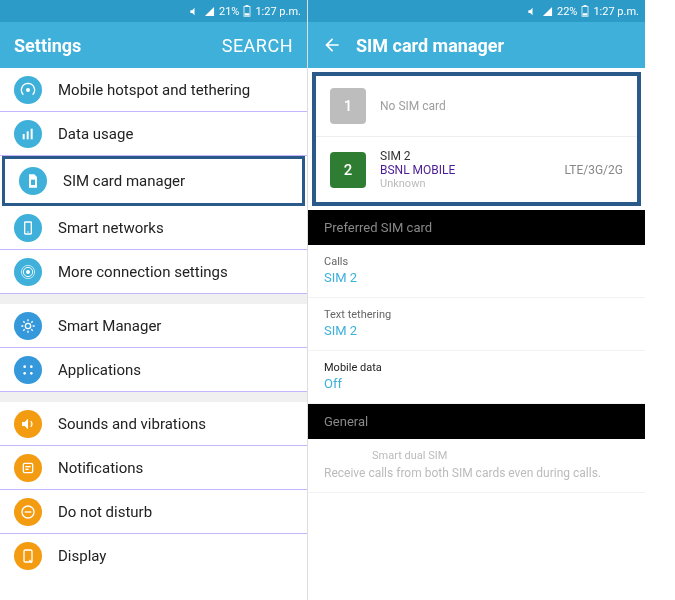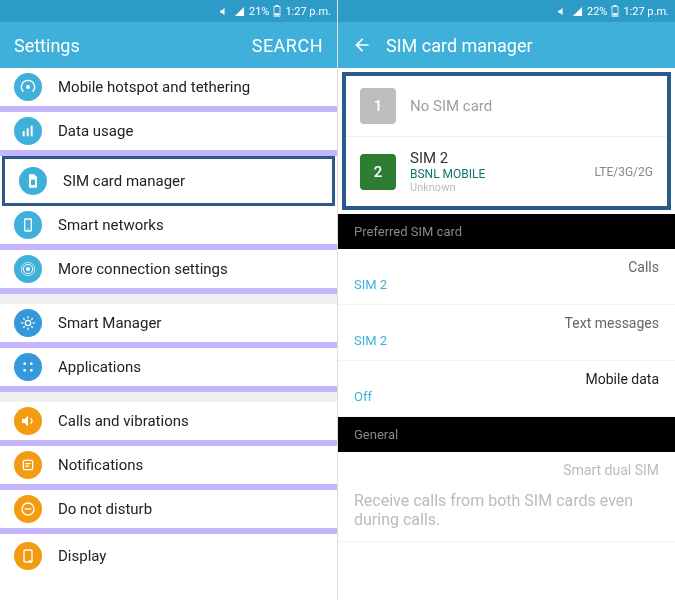--- a/index.html
+++ b/index.html
@@ -10,21 +10,21 @@
     height: 600px;
     display: flex;
     overflow: hidden;
   }
   .phone {
     display: flex;
     flex-direction: column;
     height: 600px;
     position: relative;
   }
-  .phone-left { width: 338px; border-right: 1px solid #ddd; }
+  .phone-left { width: 308px; border-right: 1px solid #ddd; }
   .phone-right { width: 337px; }
 
   
   .status-bar {
     height: 22px;
     background: #2d9bc7;
     color: #fff;
     display: flex;
     align-items: center;
     justify-content: flex-end;
@@ -37,32 +37,32 @@
   
   .app-header {
     height: 46px;
     background: #3eb0da;
     color: #fff;
     display: flex;
     align-items: center;
     padding: 0 14px;
     gap: 14px;
   }
-  .app-header .title { font-size: 18px; font-weight: 400; flex: 1; }
+  .app-header .title { font-size: 18px; font-weight: 700; flex: 1; }
   .app-header .search { font-size: 18px; letter-spacing: 0.5px; }
 
   
   .list { flex: 1; overflow: hidden; background: #fff; }
   .item {
     display: flex;
     align-items: center;
     height: 44px;
     padding: 0 14px;
     gap: 16px;
-    border-bottom: 6px solid #c4b5fd;
+    border-bottom: 1px solid #c4b5fd;
   }
   .item .lbl { font-size: 15px; color: #222; }
   .icon-circle {
     width: 28px; height: 28px; border-radius: 50%;
     display: flex; align-items: center; justify-content: center;
     flex-shrink: 0;
   }
   .icon-circle svg { width: 16px; height: 16px; fill: #fff; }
   .blue   { background: #3eb0da; }
   .bluesolid { background: #3498db; }
@@ -90,41 +90,41 @@
   .sim-row:last-child { border-bottom: none; }
   .sim-badge {
     width: 36px; height: 36px; border-radius: 4px;
     display: flex; align-items: center; justify-content: center;
     color: #fff; font-size: 15px; font-weight: 500;
     flex-shrink: 0;
   }
   .sim-badge.gray  { background: #bdbdbd; }
   .sim-badge.green { background: #2e7d32; }
   .sim-text { flex: 1; }
-  .sim-text .line1 { font-size: 15px; color: #333; }
+  .sim-text .line1 { font-size: 12px; color: #333; }
   .sim-text .line1.muted { color: #9e9e9e; }
-  .sim-text .line2 { font-size: 12px; color: #0f766e; }
+  .sim-text .line2 { font-size: 12px; color: #4c1d95; }
   .sim-text .line3 { font-size: 11px; color: #bbb; }
   .sim-right { font-size: 12px; color: #888; }
 
   .section-header {
     background: #000000;
     color: #888;
     font-size: 13px;
     padding: 10px 16px;
   }
   .pref-item {
     padding: 10px 16px 12px;
     border-bottom: 1px solid #f2f2f2;
   }
-  .pref-item .lbl { font-size: 14px; color: #666; text-align: right; }
+  .pref-item .lbl { font-size: 11px; color: #666; }
   .pref-item .lbl.dark { color: #222; }
   .pref-item .val { font-size: 13px; color: #3eb0da; margin-top: 2px; }
   .pref-item.disabled .lbl { color: #bbb; margin-left: 48px; }
-  .pref-item.disabled .desc { font-size: 16px; color: #bbb; margin-top: 13px; }
+  .pref-item.disabled .desc { font-size: 12px; color: #bbb; margin-top: 4px; }
 
   .back-arrow { width: 20px; height: 20px; fill: #fff; cursor: pointer; }
 
   
   .phone-left .list .item:last-child { border-bottom: none; }
 </style>
 </head>
 <body>
 
 <div class="phone phone-left">
@@ -221,21 +221,21 @@
       <span class="lbl">Applications</span>
     </div>
     <div class="separator"></div>
     <div class="item">
       <span class="icon-circle orange">
           <svg viewBox="0 0 24 24">
             <path d="M3 9v6h4l5 5V4L7 9H3z"></path>
             <path d="M16 8a5 5 0 0 1 0 8" fill="none" stroke="#fff" stroke-width="2"></path>
           </svg>
         </span>
-      <span class="lbl">Calls and vibrations</span>
+      <span class="lbl">Sounds and vibrations</span>
     </div>
     <div class="item">
       <span class="icon-circle orange">
           <svg viewBox="0 0 24 24">
             <rect x="5" y="5" width="14" height="14" rx="2" fill="none" stroke="#fff" stroke-width="2"></rect>
             <rect x="8" y="9" width="8" height="2"></rect>
             <rect x="8" y="13" width="5" height="2"></rect>
           </svg>
         </span>
       <span class="lbl">Notifications</span>
@@ -303,21 +303,21 @@
     </div>
   </div>
 
   <div class="section-header">Preferred SIM card</div>
 
   <div class="pref-item">
     <div class="lbl">Calls</div>
     <div class="val">SIM 2</div>
   </div>
   <div class="pref-item">
-    <div class="lbl">Text messages</div>
+    <div class="lbl">Text tethering</div>
     <div class="val">SIM 2</div>
   </div>
   <div class="pref-item">
     <div class="lbl dark">Mobile data</div>
     <div class="val">Off</div>
   </div>
 
   <div class="section-header">General</div>
 
   <div class="pref-item disabled">

